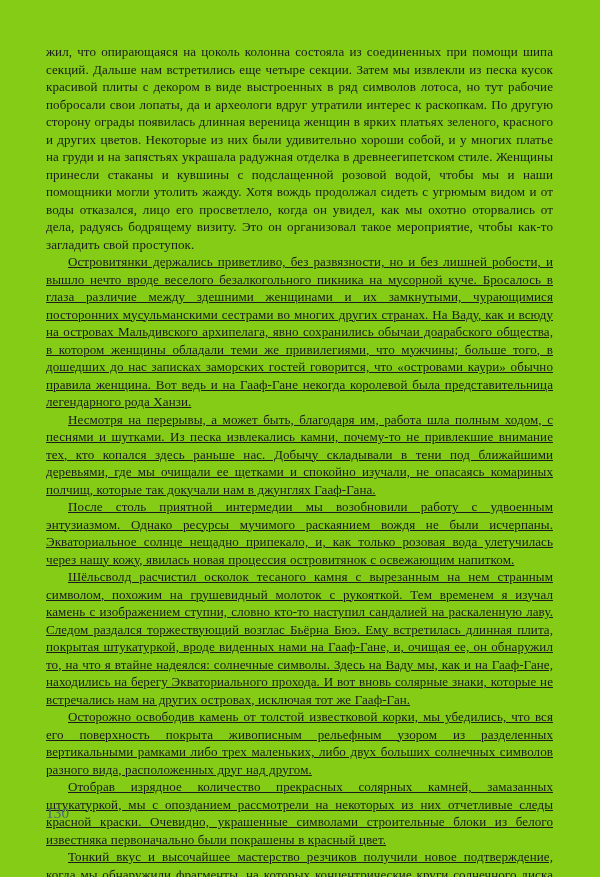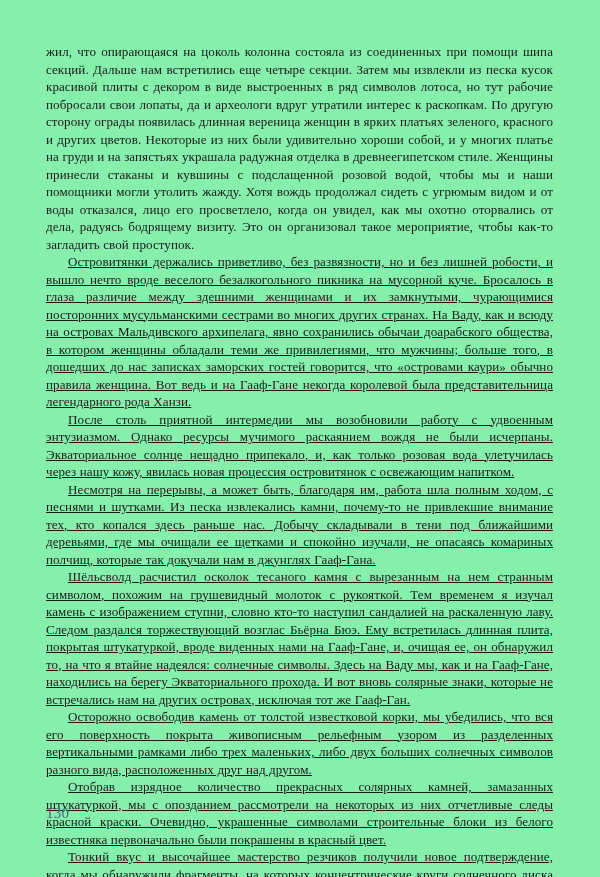--- a/index.html
+++ b/index.html
@@ -58,27 +58,27 @@
     font-family: "Liberation Serif", "DejaVu Serif", serif;
     font-size: 15px;
     line-height: 18px;
     color: #4c6480;
     letter-spacing: 0.02em;
   }
 </style>
 </head>
 <body style="color: rgb(26, 26, 26);">
 
-<div id="page" style="background: #86efac;">
+<div id="page" style="background: #84cc16;">
 
   <div id="text-block">
     <p class="para cont">жил, что опирающаяся на цоколь колонна состояла из соединенных при помощи шипа секций. Дальше нам встретились еще четыре секции. Затем мы извлекли из песка кусок красивой плиты с декором в виде выстроенных в ряд символов лотоса, но тут рабочие побросали свои лопаты, да и археологи вдруг утратили интерес к раскопкам. По другую сторону ограды появилась длинная вереница женщин в ярких платьях зеленого, красного и других цветов. Некоторые из них были удивительно хороши собой, и у многих платье на груди и на запястьях украшала радужная отделка в древнеегипетском стиле. Женщины принесли стаканы и кувшины с подслащенной розовой водой, чтобы мы и наши помощники могли утолить жажду. Хотя вождь продолжал сидеть с угрюмым видом и от воды отказался, лицо его просветлело, когда он увидел, как мы охотно оторвались от дела, радуясь бодрящему визиту. Это он организовал такое мероприятие, чтобы как-то загладить свой проступок.</p>
     <p class="para indent">Островитянки держались приветливо, без развязности, но и без лишней робости, и вышло нечто вроде веселого безалкогольного пикника на мусорной куче. Бросалось в глаза различие между здешними женщинами и их замкнутыми, чурающимися посторонних мусульманскими сестрами во многих других странах. На Ваду, как и всюду на островах Мальдивского архипелага, явно сохранились обычаи доарабского общества, в котором женщины обладали теми же привилегиями, что мужчины; больше того, в дошедших до нас записках заморских гостей говорится, что «островами каури» обычно правила женщина. Вот ведь и на Гааф-Гане некогда королевой была представительница легендарного рода Ханзи.</p>
+    <p class="para indent">Несмотря на перерывы, а может быть, благодаря им, работа шла полным ходом, с песнями и шутками. Из песка извлекались камни, почему-то не привлекшие внимание тех, кто копался здесь раньше нас. Добычу складывали в тени под ближайшими деревьями, где мы очищали ее щетками и спокойно изучали, не опасаясь комариных полчищ, которые так докучали нам в джунглях Гааф-Гана.</p>
     <p class="para indent">После столь приятной интермедии мы возобновили работу с удвоенным энтузиазмом. Однако ресурсы мучимого раскаянием вождя не были исчерпаны. Экваториальное солнце нещадно припекало, и, как только розовая вода улетучилась через нашу кожу, явилась новая процессия островитянок с освежающим напитком.</p>
-    <p class="para indent">Несмотря на перерывы, а может быть, благодаря им, работа шла полным ходом, с песнями и шутками. Из песка извлекались камни, почему-то не привлекшие внимание тех, кто копался здесь раньше нас. Добычу складывали в тени под ближайшими деревьями, где мы очищали ее щетками и спокойно изучали, не опасаясь комариных полчищ, которые так докучали нам в джунглях Гааф-Гана.</p>
     <p class="para indent">Шёльсволд расчистил осколок тесаного камня с вырезанным на нем странным символом, похожим на грушевидный молоток с рукояткой. Тем временем я изучал камень с изображением ступни, словно кто-то наступил сандалией на раскаленную лаву. Следом раздался торжествующий возглас Бьёрна Бюэ. Ему встретилась длинная плита, покрытая штукатуркой, вроде виденных нами на Гааф-Гане, и, очищая ее, он обнаружил то, на что я втайне надеялся: солнечные символы. Здесь на Ваду мы, как и на Гааф-Гане, находились на берегу Экваториального прохода. И вот вновь солярные знаки, которые не встречались нам на других островах, исключая тот же Гааф-Ган.</p>
     <p class="para indent">Осторожно освободив камень от толстой известковой корки, мы убедились, что вся его поверхность покрыта живописным рельефным узором из разделенных вертикальными рамками либо трех маленьких, либо двух больших солнечных символов разного вида, расположенных друг над другом.</p>
     <p class="para indent">Отобрав изрядное количество прекрасных солярных камней, замазанных штукатуркой, мы с опозданием рассмотрели на некоторых из них отчетливые следы красной краски. Очевидно, украшенные символами строительные блоки из белого известняка первоначально были покрашены в красный цвет.</p>
     <p class="para indent">Тонкий вкус и высочайшее мастерство резчиков получили новое подтверждение, когда мы обнаружили фрагменты, на которых концентрические круги солнечного диска были искусно окаймлены красными цветочными лепестками, словно венчиком из солнечных лучей. Каждый такой рельефный символ был величиной с цветок кален-</p>
   </div>
 
   <div id="page-number" style="color: rgb(76, 100, 128);">130</div>
 
 </div>
 

